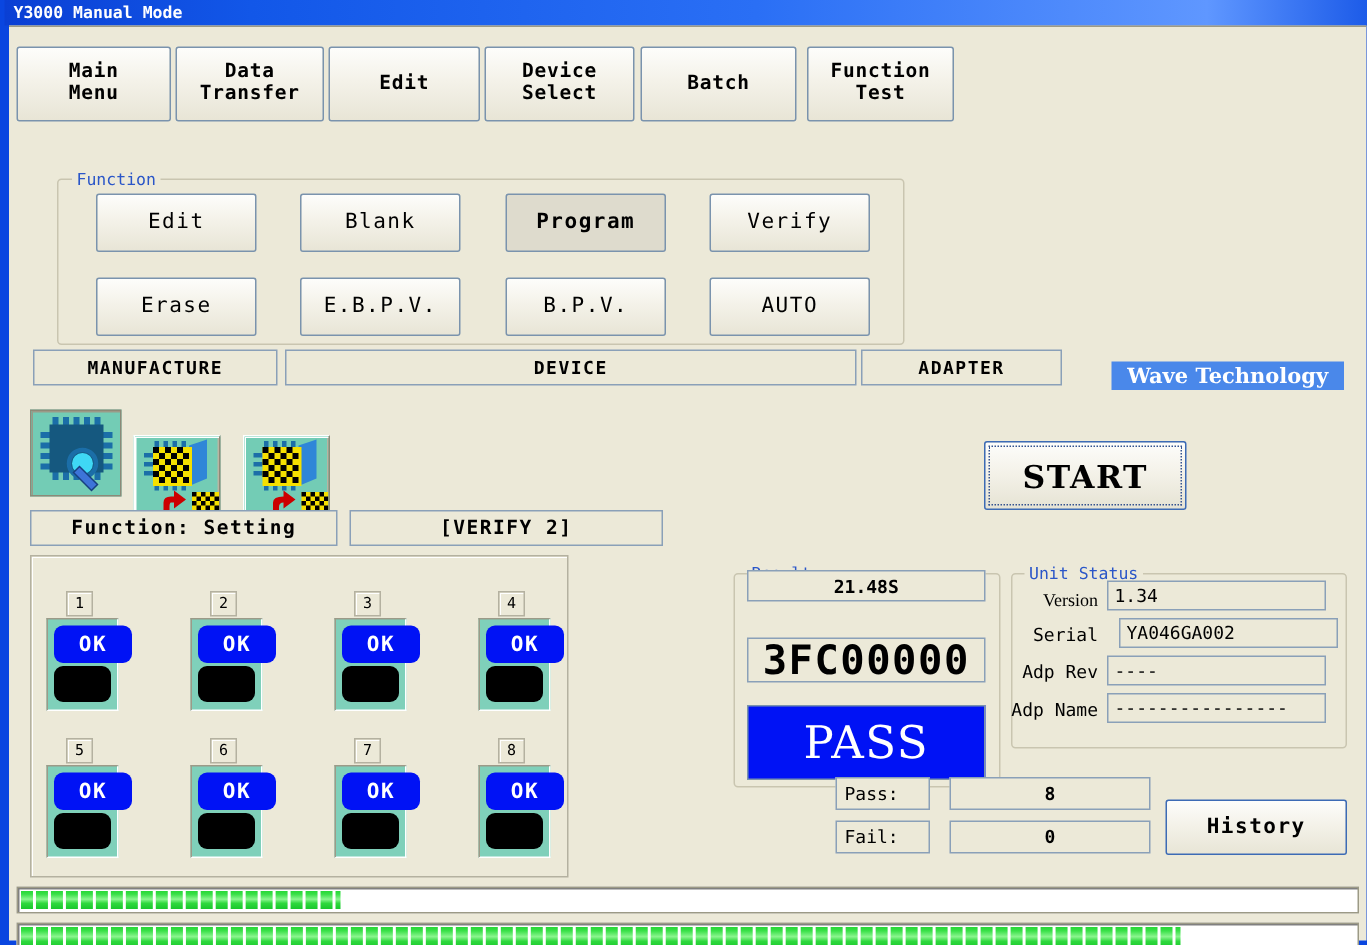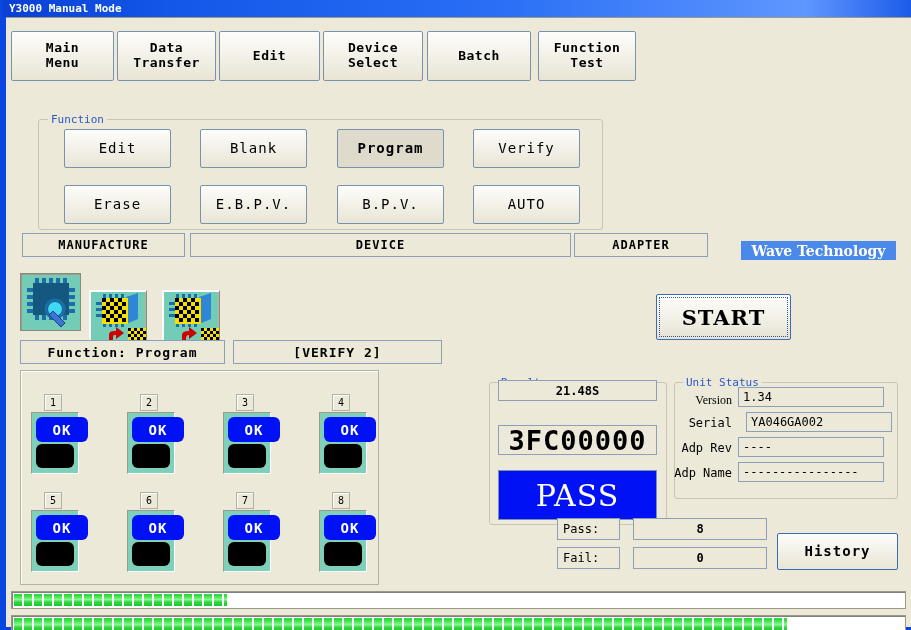--- a/index.html
+++ b/index.html
@@ -391,21 +391,21 @@
         </g>
         <path d="M19 54 L19 44 Q19 40 26 40 L26 36 L34 42 L26 48 L26 44 Q23 44 23 47 L23 54 Z" fill="#cc0000"></path>
       </svg>
     </div>
 
     <div class="startbtn" style="left:650px;top:276px;width:135px;height:46px;">
       <div class="inner"></div>
       <span>START</span>
     </div>
 
-    <div class="field ctr bold" style="left:14px;top:322px;width:205px;height:24px;font-size:13px;letter-spacing:1px;">Function: Program</div>
+    <div class="field ctr bold" style="left:14px;top:322px;width:205px;height:24px;font-size:13px;letter-spacing:1px;">Function: Setting</div>
     <div class="field ctr bold" style="left:227px;top:322px;width:209px;height:24px;font-size:13px;letter-spacing:1px;">[VERIFY 2]</div>
 
     <div class="socketpanel" style="left:14px;top:352px;width:359px;height:215px;"></div>
 
     <div class="socknum" style="left:38px;top:376px;width:16px;height:15px;">1</div>
     <div class="sockbody" style="left:25px;top:394px;width:46px;height:60px;">
       <div class="sockok">OK</div>
       <div class="sockdark"></div>
     </div>
 

